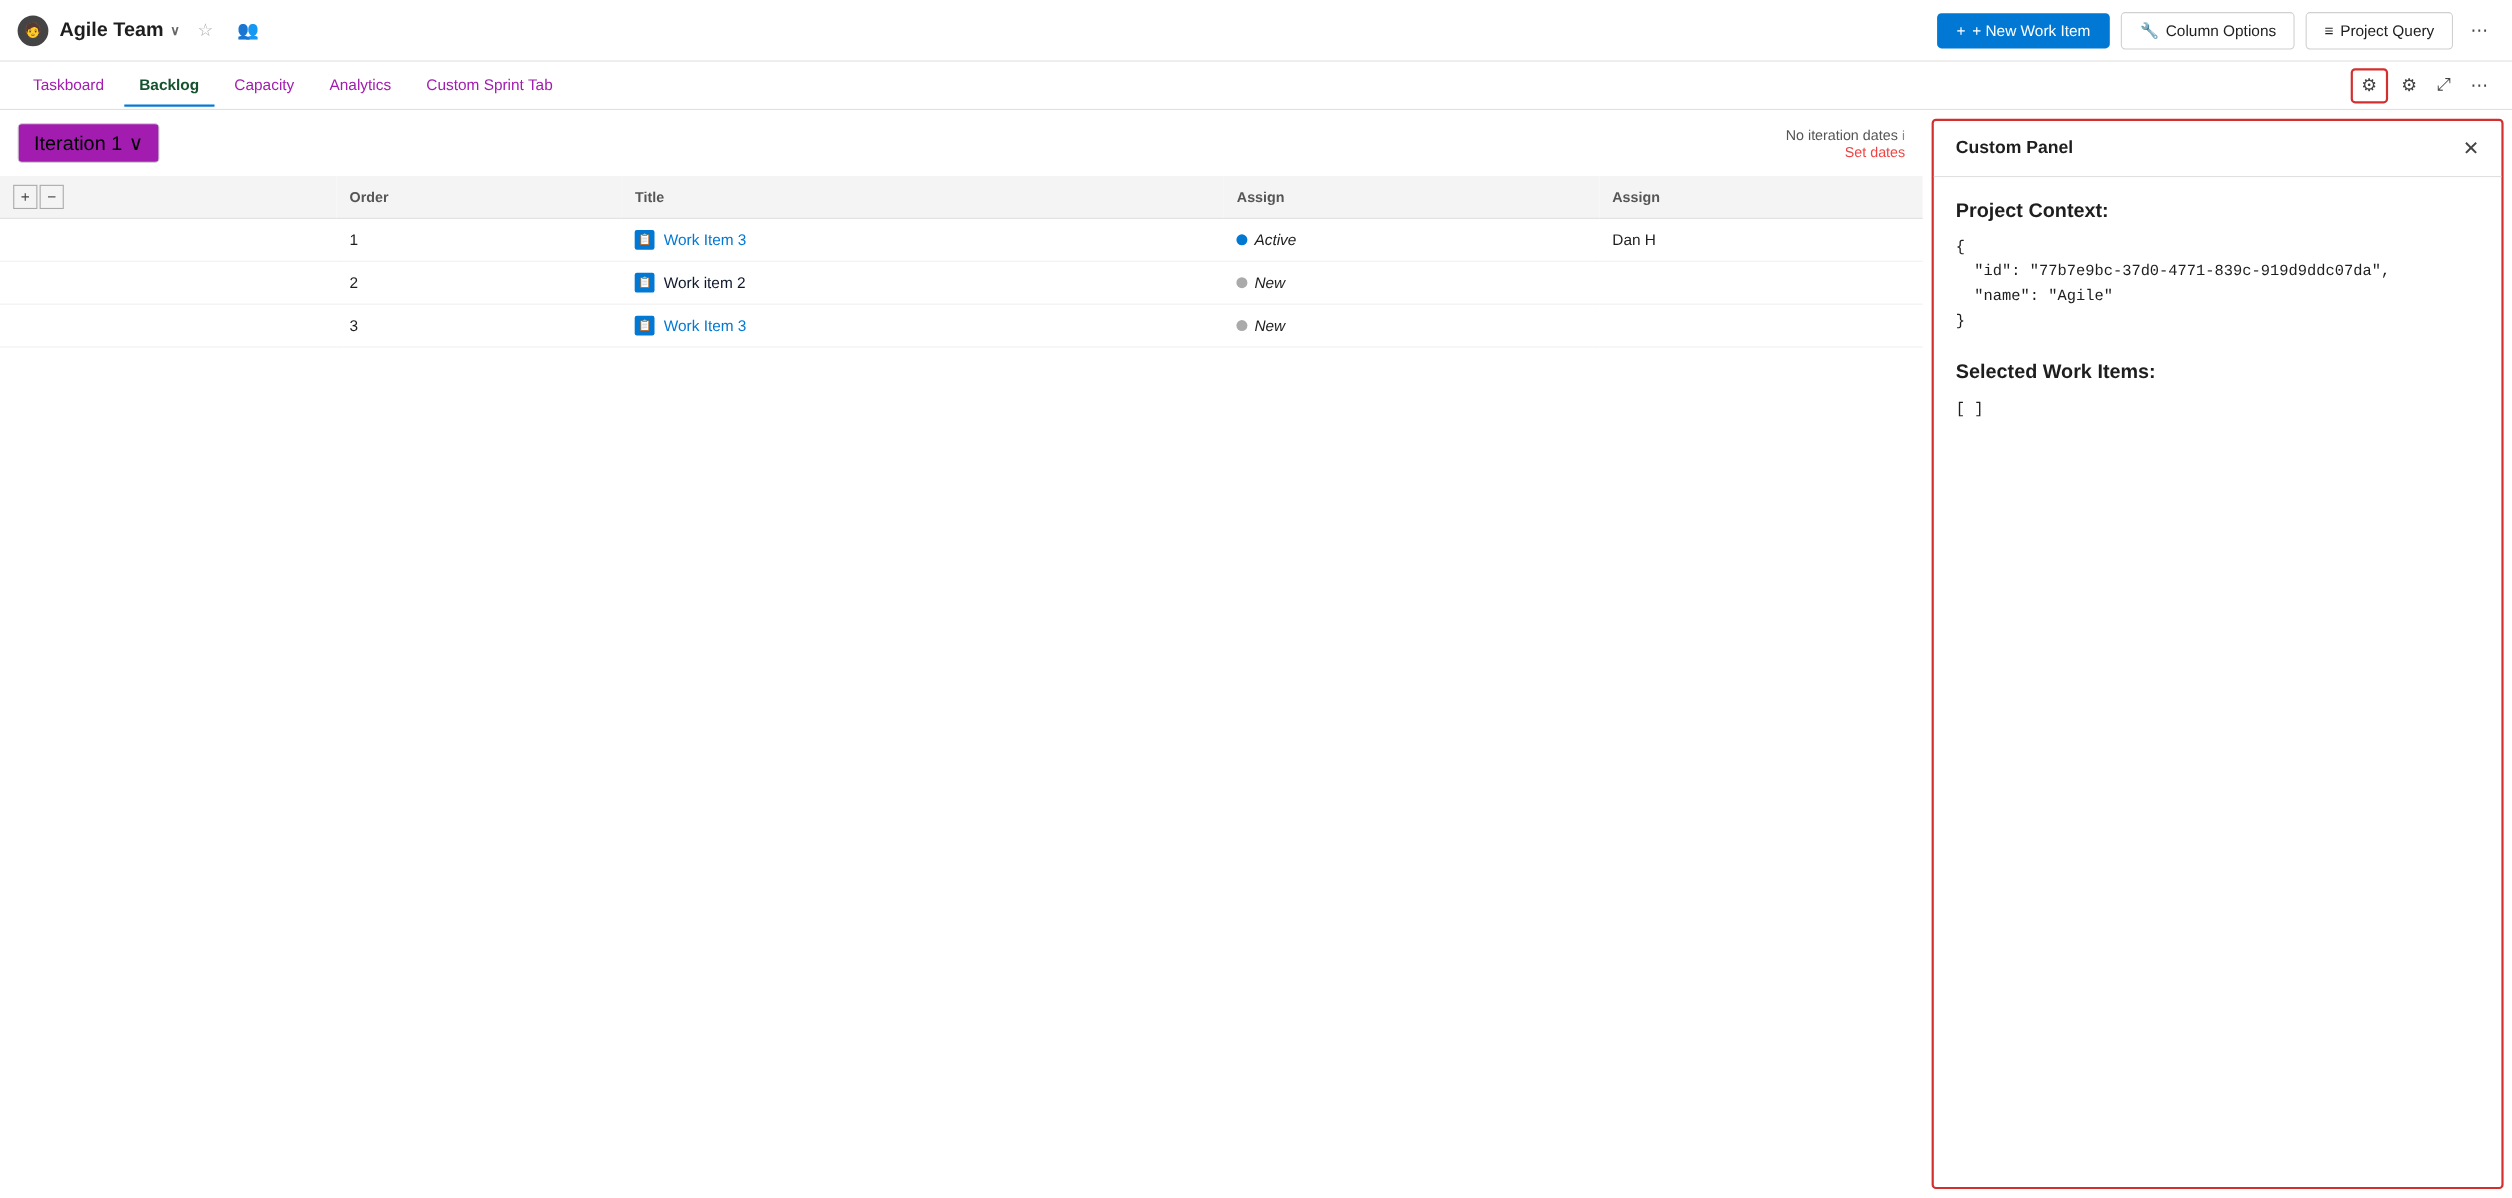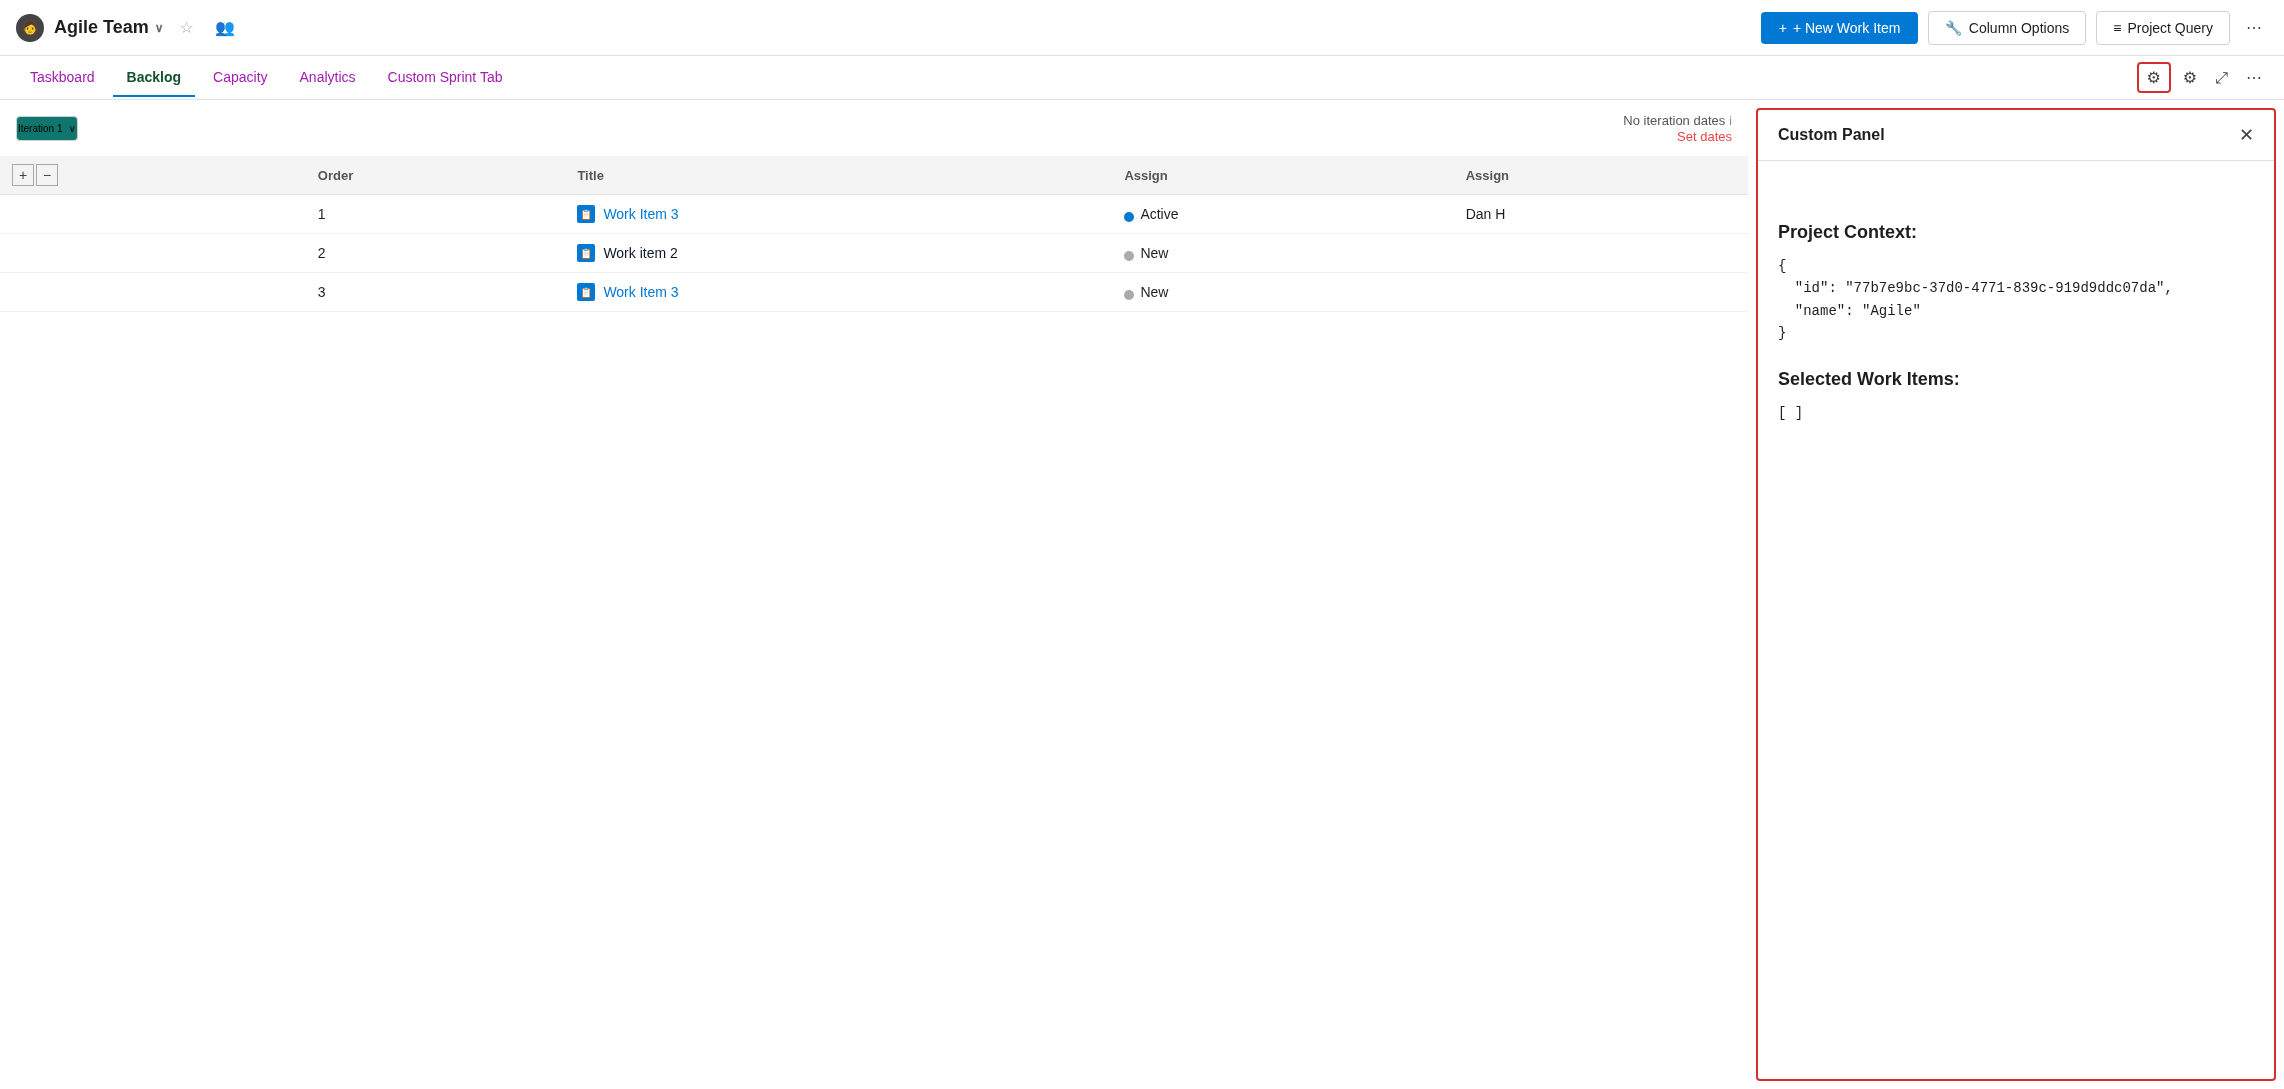--- a/index.html
+++ b/index.html
@@ -130,26 +130,26 @@
     }
 
     
     .iteration-bar {
       display: flex;
       align-items: center;
       justify-content: space-between;
       padding: 12px 16px;
     }
     .iteration-btn {
-      background: #0f766e;
+      background: #a21caf;
       border: 1px solid #d0d0d0;
       border-radius: 4px;
-      padding: 6px 1px;
-      cursor: pointer;
-      font-size: 10px;
+      padding: 6px 14px;
+      cursor: pointer;
+      font-size: 18px;
       display: flex;
       align-items: center;
       gap: 6px;
     }
     .iteration-info {
       text-align: right;
       font-size: 13px;
       color: #555;
     }
     .set-dates-link {
@@ -207,41 +207,41 @@
       display: inline-flex;
       align-items: center;
       justify-content: center;
       color: #fff;
       font-size: 10px;
       border-radius: 2px;
       flex-shrink: 0;
     }
     .state-badge {
       display: flex;
-      align-items: flex-end;
-      gap: 6px;
+      align-items: center;
+      gap: 6px;
+      font-style: italic;
     }
     .state-dot {
       width: 10px; height: 10px;
       border-radius: 50%;
       display: inline-block;
     }
     .dot-active { background: #0078d4; }
     .dot-new { background: #aaa; }
 
     
     .right-panel {
       width: 520px;
       border: 2px solid #d32f2f;
       border-radius: 4px;
       margin: 8px;
       background: #fff;
       display: flex;
       flex-direction: column;
-      gap: 41px;
     }
     .panel-header {
       display: flex;
       align-items: center;
       justify-content: space-between;
       padding: 16px 20px;
       border-bottom: 1px solid #e0e0e0;
     }
     .panel-title {
       font-size: 16px;

